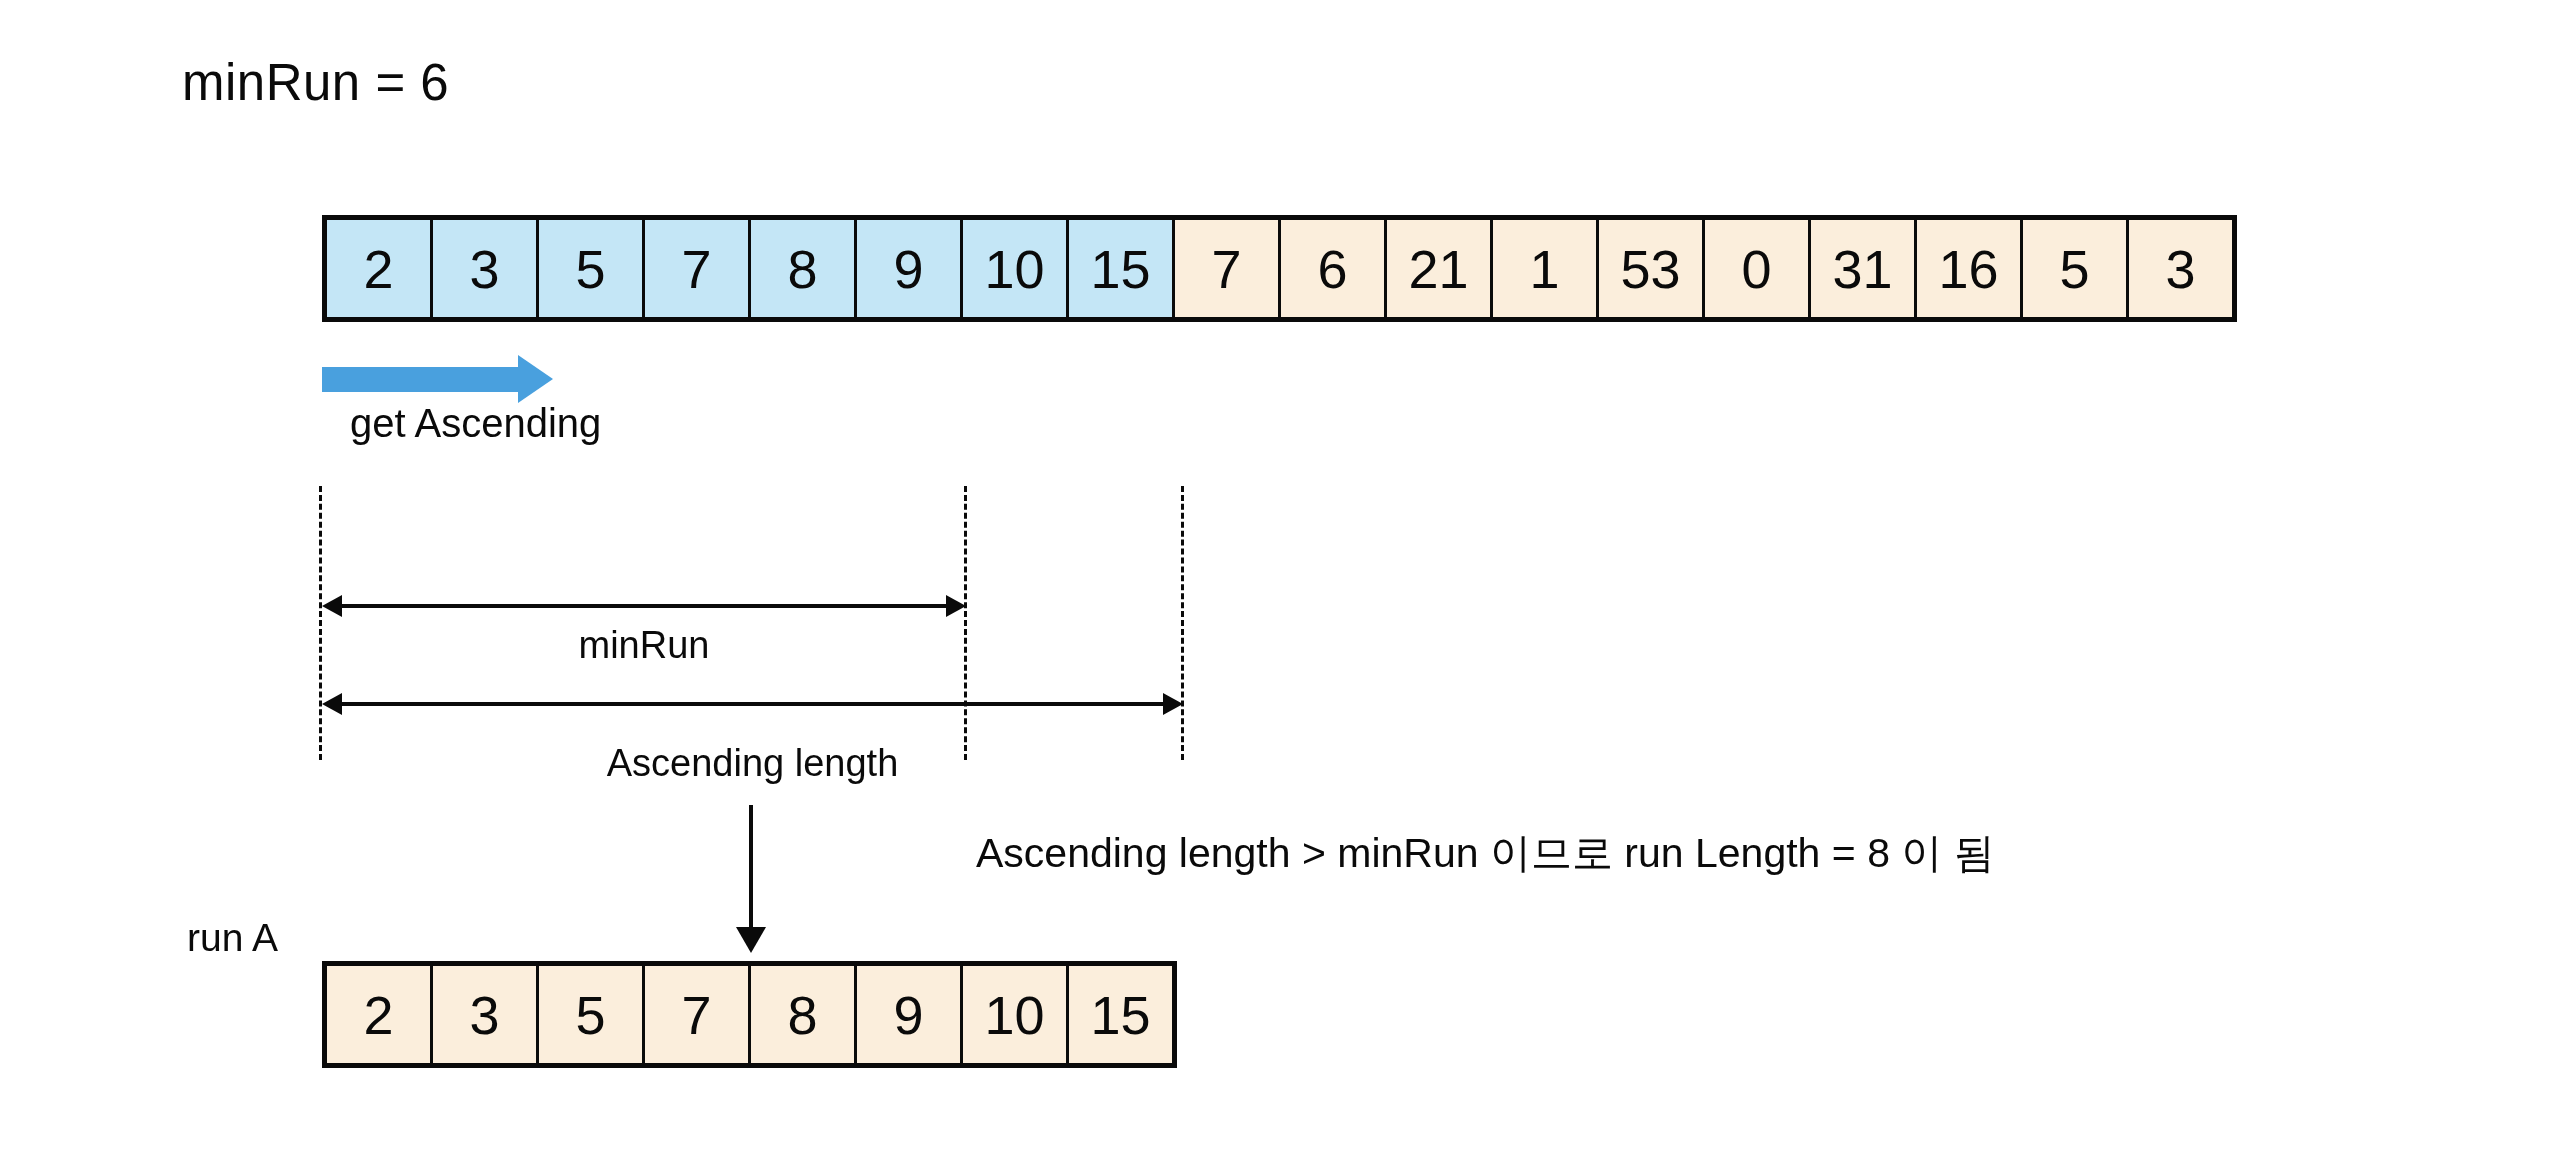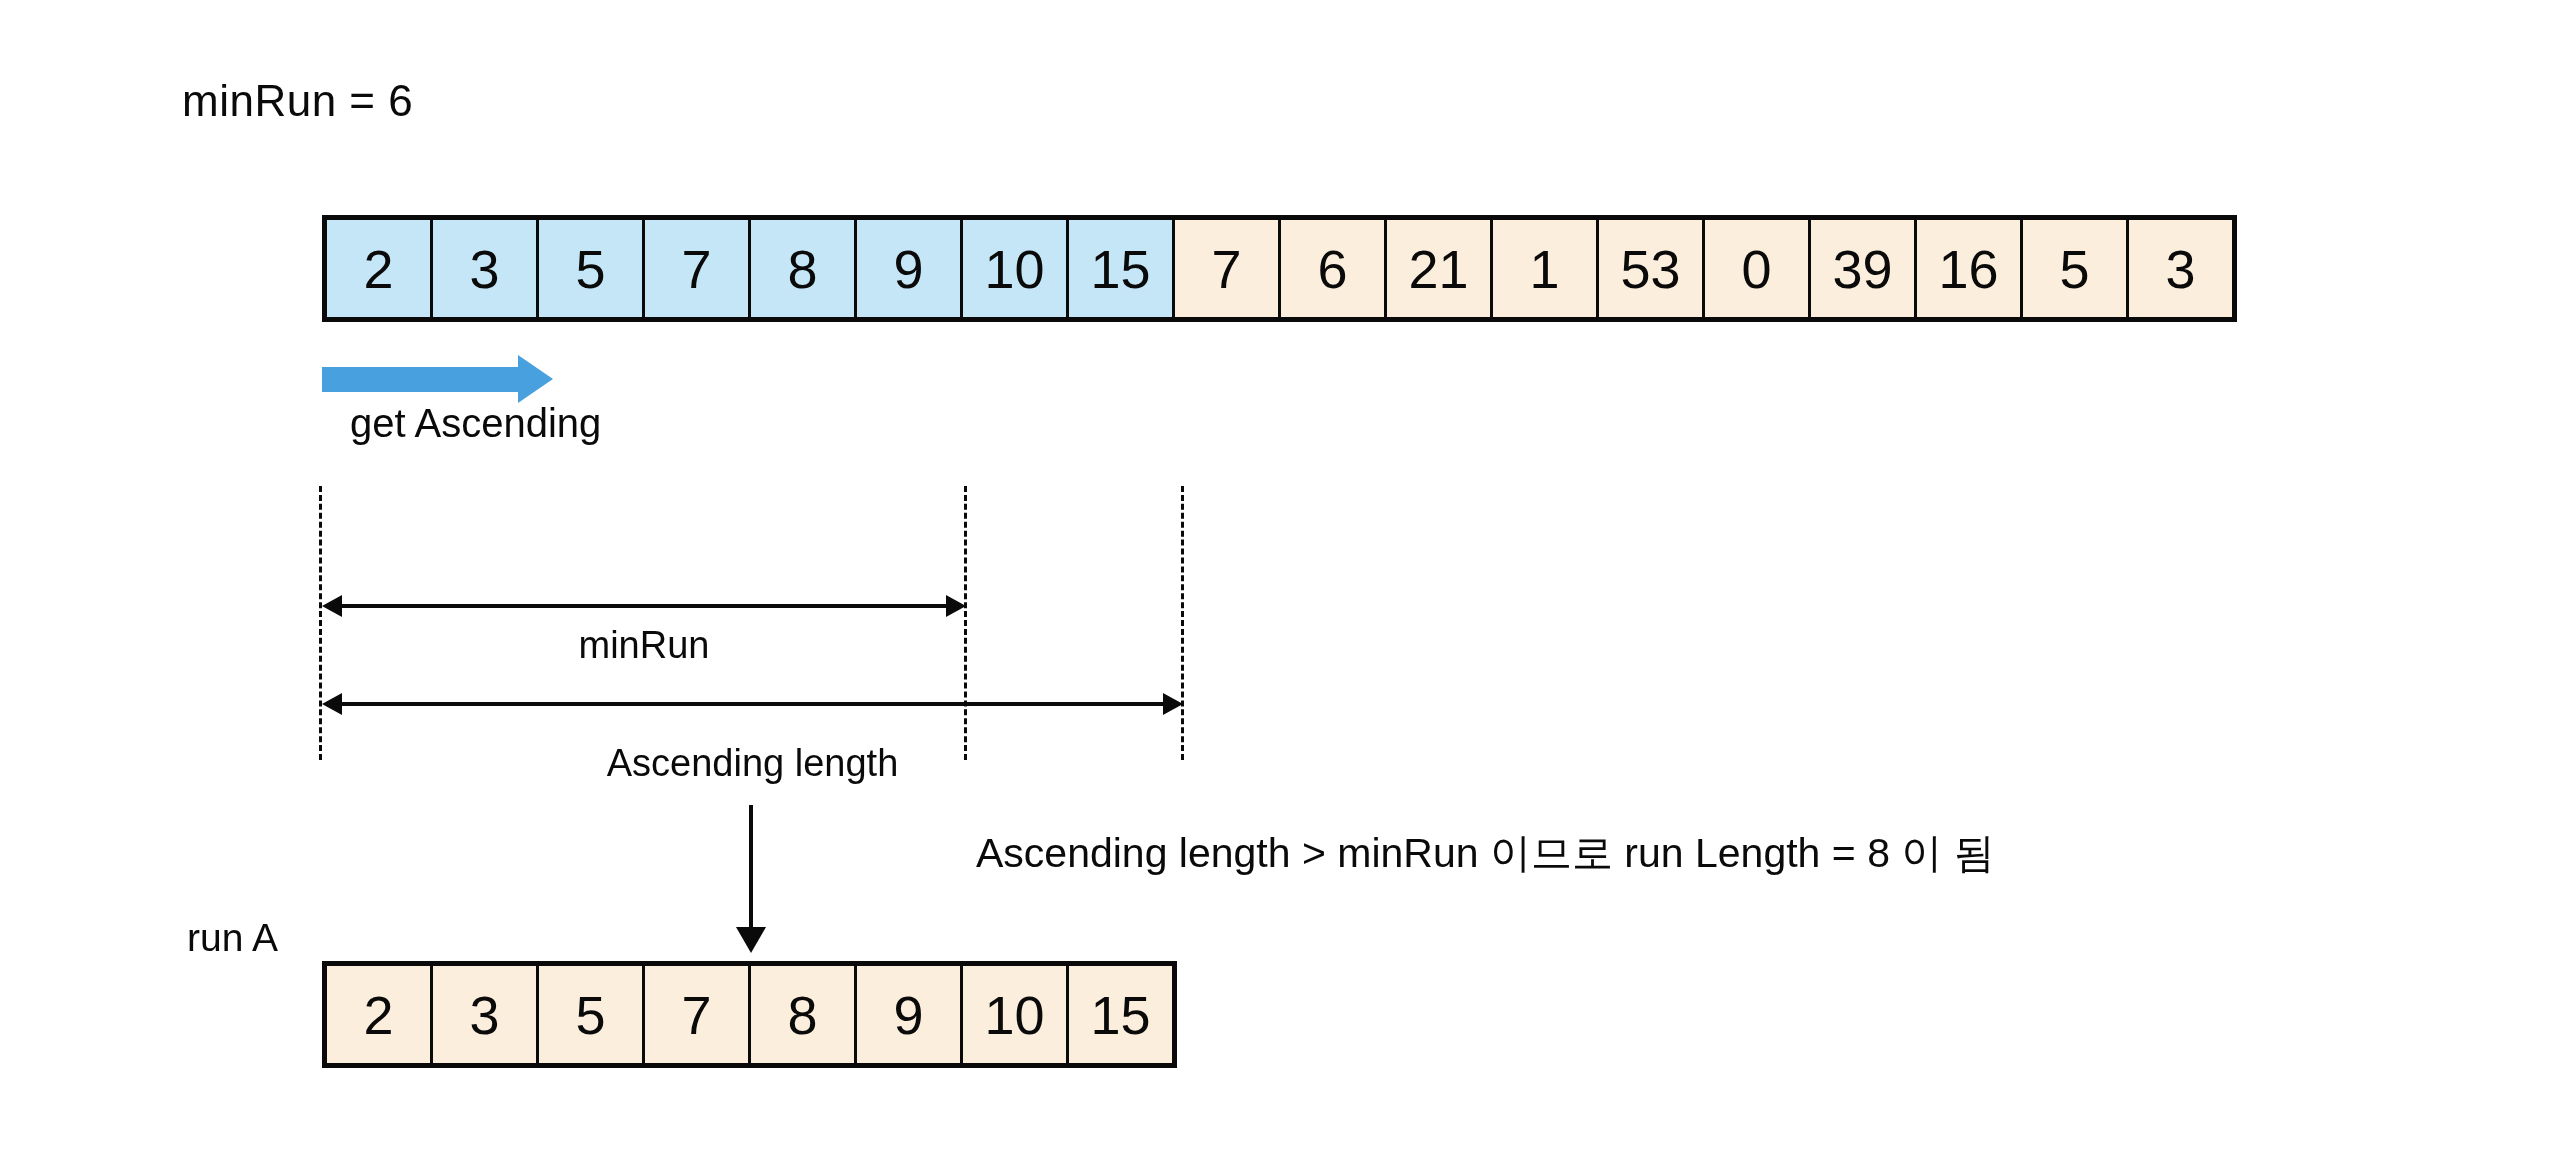--- a/index.html
+++ b/index.html
@@ -11,22 +11,22 @@
   .stage {
     position: relative;
     width: 2576px; height: 1154px;
     font-family: "Liberation Sans", sans-serif;
     color: var(--line-black, #000);
     background: #ffffff;
   }
 
   
   .title {
-    position: absolute; left: 182px; top: 76px;
-    font-size: 44px; letter-spacing: 0.5px;
+    position: absolute; left: 182px; top: 53px;
+    font-size: 51px; letter-spacing: 0.5px;
   }
   .get-asc-label {
     position: absolute; left: 350px; top: 401px;
     font-size: 40px;
   }
   .span-label {
     position: absolute; text-align: center; font-size: 38px;
   }
   .minrun-label   { left: 322px; width: 644px; top: 624px; }
   .asclen-label   { left: 322px; width: 861px; top: 742px; }
@@ -158,21 +158,21 @@
       <div class="cell">
       <span class="cell-value">1</span>
     </div>
       <div class="cell">
       <span class="cell-value">53</span>
     </div>
       <div class="cell">
       <span class="cell-value">0</span>
     </div>
       <div class="cell">
-      <span class="cell-value">39</span>
+      <span class="cell-value">31</span>
     </div>
       <div class="cell">
       <span class="cell-value">16</span>
     </div>
       <div class="cell">
       <span class="cell-value">5</span>
     </div>
       <div class="cell">
       <span class="cell-value">3</span>
     </div>

